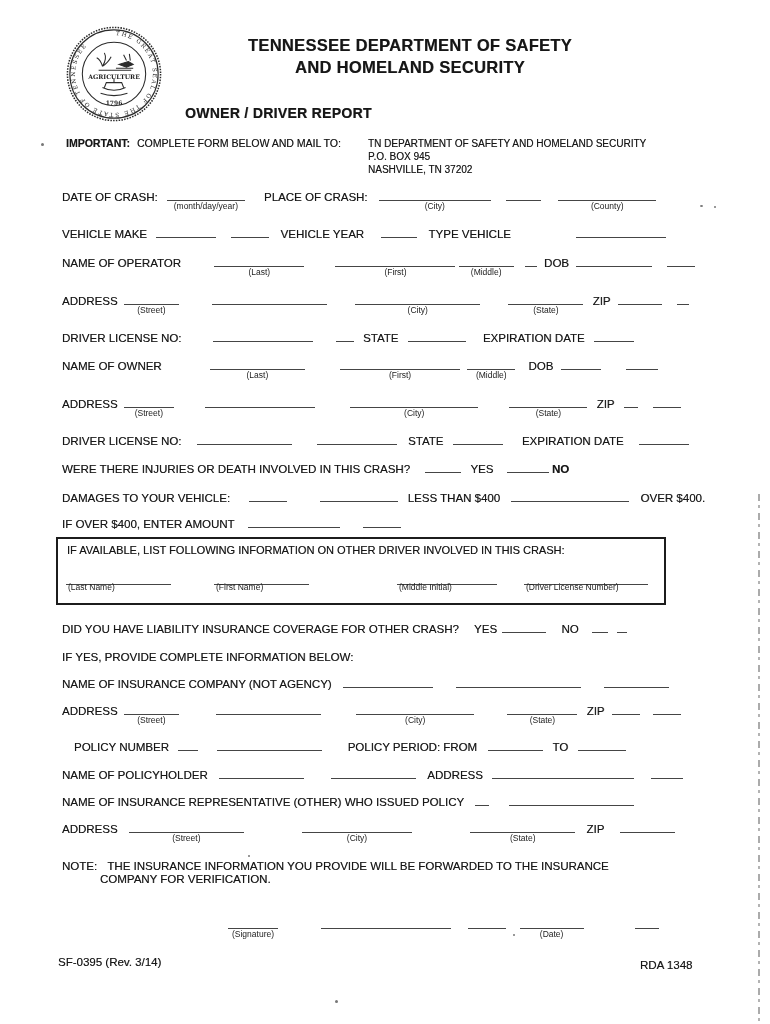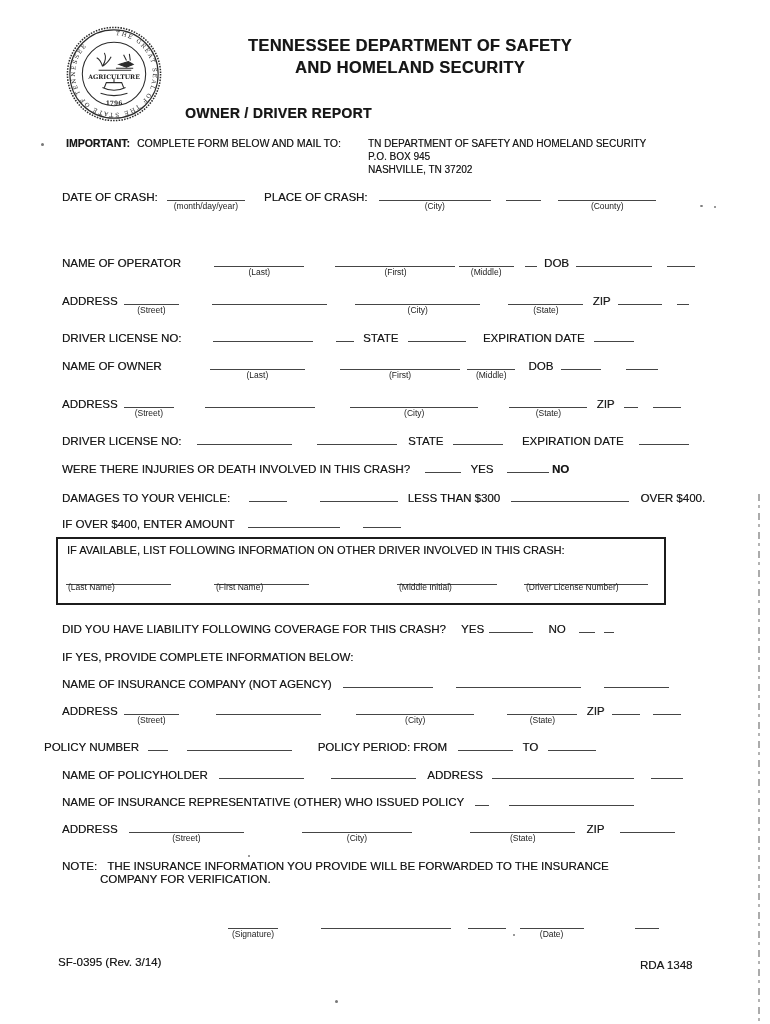--- a/index.html
+++ b/index.html
@@ -97,20 +97,29 @@
       <span class="ln" style="width:112px;"></span>
       <span class="sub">(City)</span>
     </span>
     <span class="ln" style="width:35px;margin-left:12px;"></span>
     <span class="fld" style="margin-left:14px;">
       <span class="ln" style="width:98px;"></span>
       <span class="sub">(County)</span>
     </span>
   </div>
 
+  <div class="row" style="left:62px;top:227px;">
+    <span class="lbl">VEHICLE MAKE</span>
+    <span class="ln" style="width:60px;margin-left:6px;"></span>
+    <span class="ln" style="width:38px;margin-left:12px;"></span>
+    <span class="lbl" style="margin-left:8px;">VEHICLE YEAR</span>
+    <span class="ln" style="width:36px;margin-left:14px;"></span>
+    <span class="lbl" style="margin-left:8px;">TYPE VEHICLE</span>
+    <span class="ln" style="width:90px;margin-left:62px;"></span>
+  </div>
 
   <div class="row" style="left:62px;top:256px;">
     <span class="lbl">NAME OF OPERATOR</span>
     <span class="fld" style="margin-left:30px;">
       <span class="ln" style="width:90px;"></span>
       <span class="sub">(Last)</span>
     </span>
     <span class="fld" style="margin-left:28px;">
       <span class="ln" style="width:120px;"></span>
       <span class="sub">(First)</span>
@@ -209,21 +218,21 @@
     <span class="ln" style="width:36px;margin-left:12px;"></span>
     <span class="lbl" style="margin-left:6px;">YES</span>
     <span class="ln" style="width:42px;margin-left:10px;"></span>
     <span class="lbl b">NO</span>
   </div>
 
   <div class="row" style="left:62px;top:491px;">
     <span class="lbl">DAMAGES TO YOUR VEHICLE:</span>
     <span class="ln" style="width:38px;margin-left:16px;"></span>
     <span class="ln" style="width:78px;margin-left:30px;"></span>
-    <span class="lbl" style="margin-left:6px;">LESS THAN $300</span>
+    <span class="lbl" style="margin-left:6px;">LESS THAN $400</span>
     <span class="ln" style="width:118px;margin-left:8px;"></span>
     <span class="lbl" style="margin-left:8px;">OVER $400.</span>
   </div>
 
   <div class="row" style="left:62px;top:517px;">
     <span class="lbl">IF OVER $400, ENTER AMOUNT</span>
     <span class="ln" style="width:92px;margin-left:10px;"></span>
     <span class="ln" style="width:38px;margin-left:20px;"></span>
   </div>
 
@@ -241,21 +250,21 @@
       <span class="ln" style="width:100px;"></span>
       <span class="sub">(Middle Initial)</span>
     </span>
     <span class="fld bf bfld" style="left:466px;">
       <span class="ln" style="width:124px;"></span>
       <span class="sub">(Driver License Number)</span>
     </span>
   </div>
 
   <div class="row" style="left:62px;top:622px;">
-    <span class="lbl">DID YOU HAVE LIABILITY FOLLOWING COVERAGE FOR THIS CRASH?</span>
+    <span class="lbl">DID YOU HAVE LIABILITY INSURANCE COVERAGE FOR OTHER CRASH?</span>
     <span class="lbl" style="margin-left:12px;">YES</span>
     <span class="ln" style="width:44px;margin-left:2px;"></span>
     <span class="lbl" style="margin-left:12px;">NO</span>
     <span class="ln" style="width:16px;margin-left:10px;"></span>
     <span class="ln" style="width:10px;margin-left:6px;"></span>
   </div>
 
   <div class="row" style="left:62px;top:651px;">
     <span class="lbl">IF YES, PROVIDE COMPLETE INFORMATION BELOW:</span>
   </div>
@@ -280,21 +289,21 @@
     </span>
     <span class="fld" style="margin-left:30px;">
       <span class="ln" style="width:70px;"></span>
       <span class="sub">(State)</span>
     </span>
     <span class="lbl" style="margin-left:6px;">ZIP</span>
     <span class="ln" style="width:28px;margin-left:4px;"></span>
     <span class="ln" style="width:28px;margin-left:10px;"></span>
   </div>
 
-  <div class="row" style="left:44px;top:740px;">
+  <div class="row" style="left:74px;top:740px;">
     <span class="lbl">POLICY NUMBER</span>
     <span class="ln" style="width:20px;margin-left:6px;"></span>
     <span class="ln" style="width:105px;margin-left:16px;"></span>
     <span class="lbl" style="margin-left:22px;">POLICY PERIOD:  FROM</span>
     <span class="ln" style="width:55px;margin-left:8px;"></span>
     <span class="lbl" style="margin-left:6px;">TO</span>
     <span class="ln" style="width:48px;margin-left:6px;"></span>
   </div>
 
   <div class="row" style="left:62px;top:768px;">

